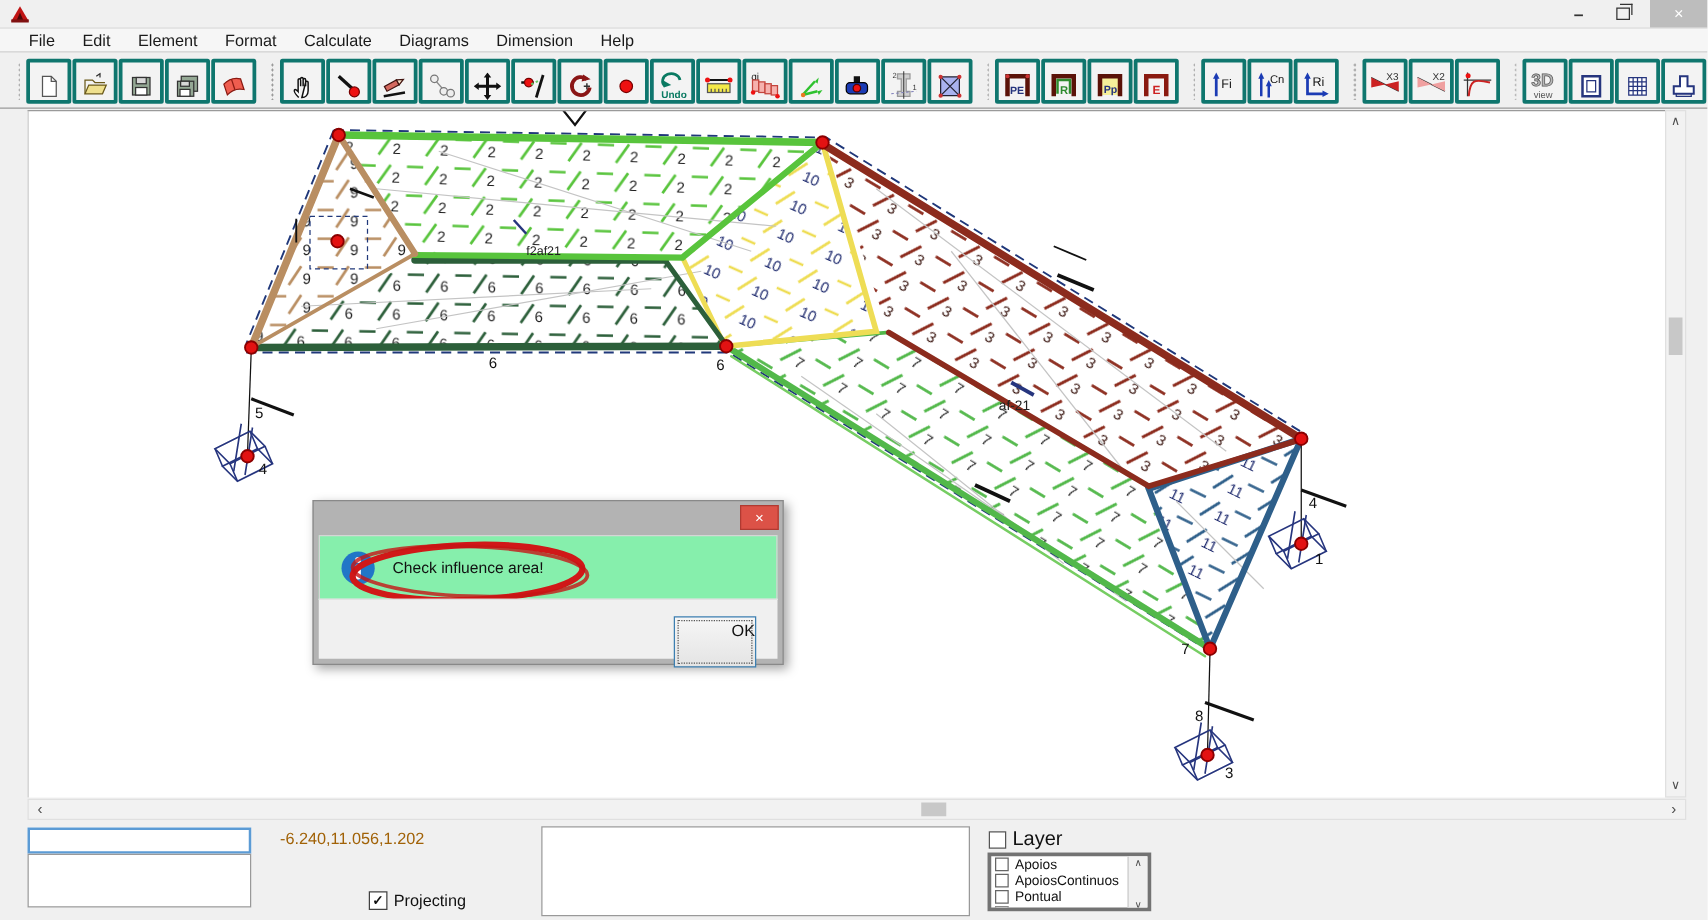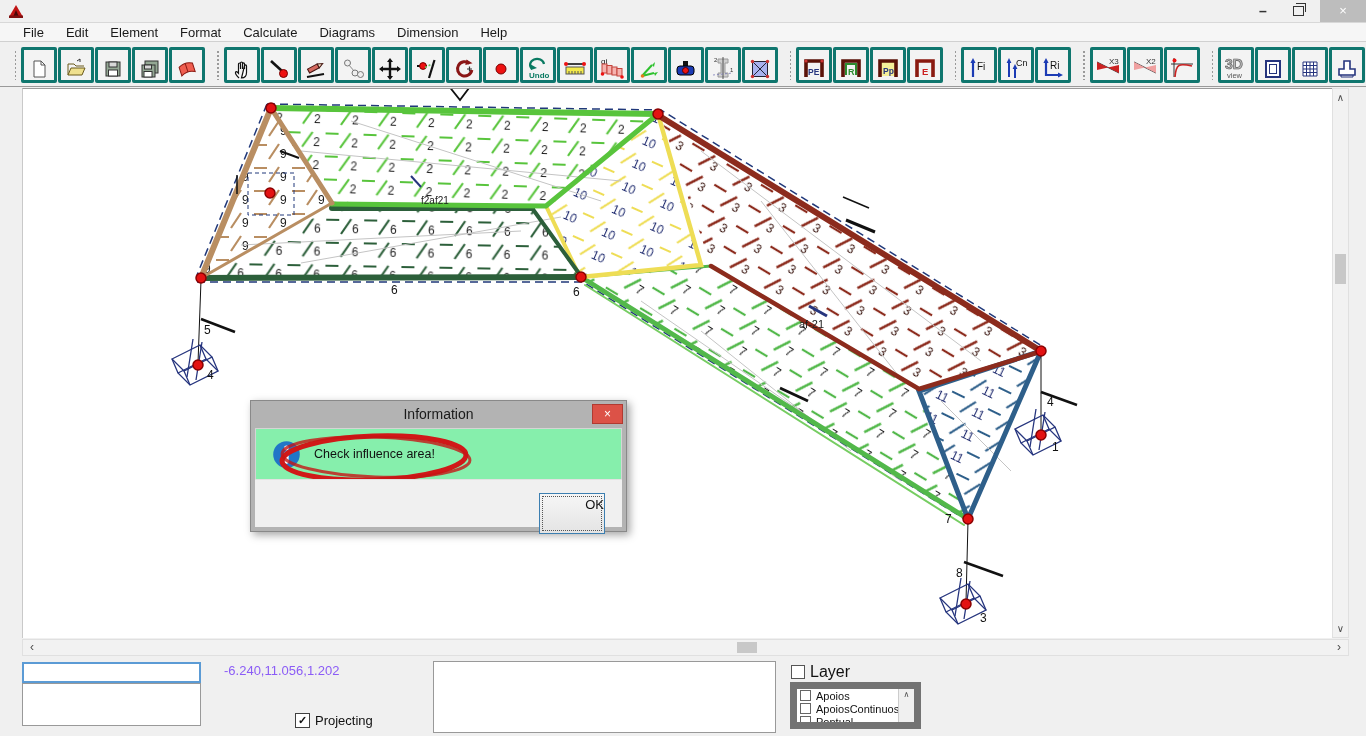--- a/index.html
+++ b/index.html
@@ -37,28 +37,28 @@
   .vthumb{position:absolute;left:2px;top:165px;width:11px;height:30px;background:#c8c8c8;}
   .sarrow{position:absolute;width:15px;height:15px;color:#4d4d4d;font-size:10px;text-align:center;line-height:15px;}
   
   .hscroll{position:absolute;left:22px;top:639px;width:1327px;height:17px;background:#f2f2f2;border:1px solid #e0e0e0;box-sizing:border-box;}
   .hthumb{position:absolute;left:714px;top:2px;width:20px;height:11px;background:#c8c8c8;}
   .harrow{position:absolute;top:0;width:16px;height:15px;color:#4d4d4d;font-size:12px;text-align:center;line-height:14px;}
   
   .bottom{position:absolute;left:0;top:656px;width:1366px;height:80px;background:#f0f0f0;}
   .box-a{position:absolute;left:22px;top:6px;width:179px;height:21px;background:#fff;border:2px solid #5b9bd5;box-sizing:border-box;}
   .box-b{position:absolute;left:22px;top:27px;width:179px;height:43px;background:#fff;border:1px solid #999;box-sizing:border-box;}
-  .coords{position:absolute;left:224px;top:7px;font-size:13px;color:#8b5cf6;}
+  .coords{position:absolute;left:224px;top:7px;font-size:13px;color:#a16207;}
   .proj{position:absolute;left:295px;top:57px;display:flex;align-items:center;font-size:13px;}
   .cb{width:13px;height:13px;border:1px solid #404040;background:#fff;display:inline-flex;align-items:center;
       justify-content:center;font-size:11px;font-weight:bold;margin-right:5px;color:#111;}
   .box-c{position:absolute;left:433px;top:5px;width:343px;height:72px;background:#fff;border:1px solid #999;box-sizing:border-box;}
   .layerchk{position:absolute;left:791px;top:7px;display:flex;align-items:center;font-size:16px;}
   .cb-s{width:12px;height:12px;border:1px solid #555;background:#fff;display:inline-block;margin-right:5px;}
-  .layerlist{position:absolute;left:790px;top:26px;width:131px;height:47px;background:#fff;border:7px solid #737373;
+  .layerlist{position:absolute;left:790px;top:26px;width:131px;height:47px;background:#fff;border:3px solid #737373;
              box-sizing:border-box;overflow:hidden;font-size:11px;}
   .lrow{height:13px;display:flex;align-items:center;padding-left:3px;}
   .cb-xs{width:9px;height:9px;border:1px solid #666;background:#fff;display:inline-block;margin-right:5px;flex:none;}
   .llscroll{position:absolute;right:0;top:0;width:15px;height:45px;background:#f0f0f0;border-left:1px solid #ccc;}
   .llscroll .sarrow{width:15px;height:12px;line-height:12px;font-size:8px;}
   
   .dialog{position:absolute;left:250px;top:400px;width:377px;height:132px;background:#b3b3b3;
           border:1px solid #898989;box-shadow:3px 3px 8px rgba(0,0,0,.35);box-sizing:border-box;z-index:30;}
   .dlg-title{height:26px;text-align:center;font-size:14px;color:#1a1a1a;line-height:26px;}
   .dlg-close{position:absolute;right:3px;top:3px;width:31px;height:20px;background:#dc5247;border:1px solid #b03a31;
@@ -530,21 +530,20 @@
   <div class="vthumb"></div>
   <div class="sarrow" style="left:0;bottom:1px;position:absolute;">∨</div>
 </div>
 <div class="hscroll">
   <div class="harrow" style="left:1px;">‹</div>
   <div class="hthumb"></div>
   <div class="harrow" style="right:1px;">›</div>
 </div>
 
 <div class="dialog">
-  <div class="dlg-title">Information</div>
   <div class="dlg-close">×</div>
   <div class="dlg-body">
     <svg class="infoicon" width="29" height="29" viewBox="0 0 24 24">
       <circle cx="12" cy="12" r="11" fill="#2176c7"></circle>
       <circle cx="12" cy="6.6" r="2" fill="#fff"></circle>
       <rect x="10.2" y="9.6" width="3.6" height="10" rx="1.6" fill="#fff"></rect>
     </svg>
     <span class="dlg-msg">Check influence area!</span>
     <svg class="redcircle" width="224" height="54" viewBox="0 0 224 54">
       <ellipse cx="104" cy="27" rx="92" ry="22" fill="none" stroke="#d01818" stroke-width="5" transform="rotate(-2 104 27)"></ellipse>

